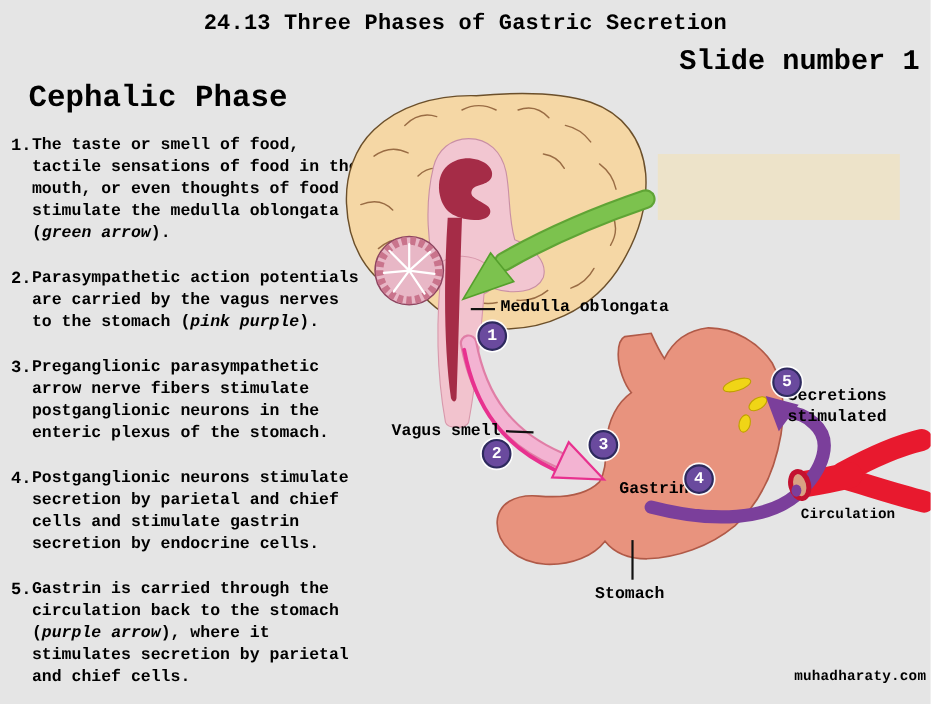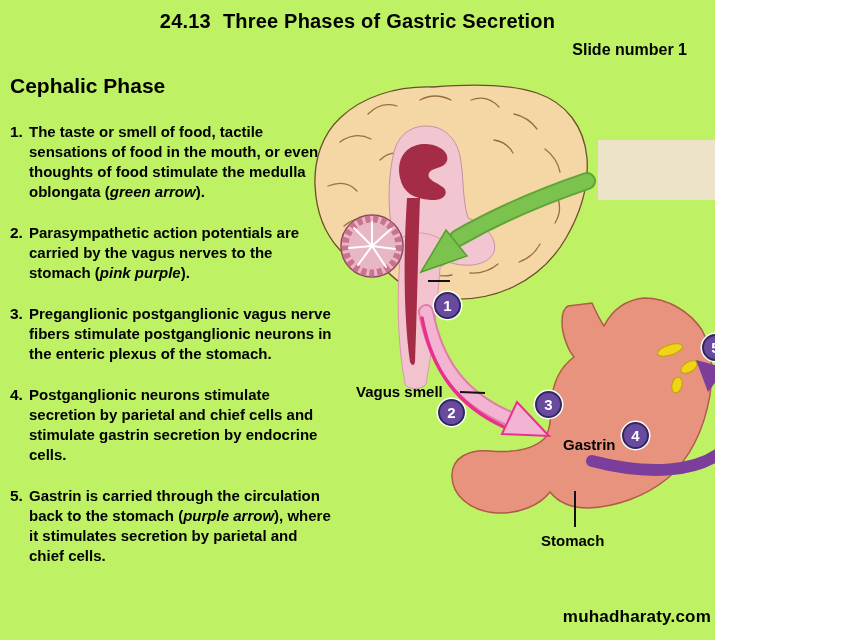--- a/index.html
+++ b/index.html
@@ -1,25 +1,25 @@
 <!DOCTYPE html>
 <html><head>
 <meta charset="utf-8">
 <style>
   html,body{margin:0;padding:0;background:#fff;}
   #slide{
-    position:relative;width:715px;height:640px;background:#bef264;
-    font-family:Liberation Sans, sans-serif;color:#000;overflow:hidden;
+    position:relative;width:846px;height:640px;background:#e5e5e5;
+    font-family:Liberation Mono, monospace;color:#000;overflow:hidden;
   }
   
   #titleRow{position:absolute;top:10px;left:0;width:100%;text-align:center;
     font-size:20px;font-weight:bold;letter-spacing:.2px;}
   #titleRow .code{margin-right:12px;}
-  #slideNum{position:absolute;top:41px;right:28px;font-size:16px;font-weight:bold;text-align:right;}
-  #phaseHeading{position:absolute;top:74px;left:10px;font-size:21px;font-weight:bold;}
+  #slideNum{position:absolute;top:41px;right:10px;font-size:26px;font-weight:bold;text-align:right;}
+  #phaseHeading{position:absolute;top:74px;left:26px;font-size:28px;font-weight:bold;}
   
   #steps{position:absolute;top:122px;left:10px;width:322px;}
   .step{display:flex;margin-bottom:21px;font-size:15px;font-weight:bold;line-height:20px;}
   .step-num{flex:0 0 19px;font-size:15.5px;}
   .step-text{flex:1;}
   .step-text i{font-weight:bold;margin-top:48px;}
   
   #diagram{position:absolute;left:0;top:0;width:853px;height:640px;}
   
   #stimBox{position:absolute;left:598px;top:140px;width:220px;height:60px;
@@ -36,21 +36,21 @@
   
   .marker{position:absolute;width:27px;height:27px;border-radius:50%;
     background:#6A4A9E;border:2px solid #2E2A5E;box-sizing:border-box;
     color:#fff;font-size:15px;font-weight:bold;display:flex;align-items:center;justify-content:center;
     box-shadow:0 0 0 1.5px rgba(255,255,255,.95);}
   #m1{left:434px;top:292px;} #m2{left:438px;top:399px;} #m3{left:535px;top:391px;}
   #m4{left:622px;top:422px;} #m5{left:702px;top:334px;}
   
   #copyright{position:absolute;left:0;top:616px;width:100%;text-align:center;
     font-size:10px;font-weight:bold;color:#222;}
-  #watermark{position:absolute;right:4px;top:607px;font-size:17px;font-weight:bold;letter-spacing:.2px;}
+  #watermark{position:absolute;right:4px;top:607px;font-size:13px;font-weight:bold;letter-spacing:.2px;}
 </style>
 </head>
 <body>
 
 <div id="slide">
 
   <div id="titleRow">
     <span class="code">24.13</span><span>Three Phases of Gastric Secretion</span>
   </div>
   <div id="slideNum">Slide number 1</div>
@@ -60,21 +60,21 @@
     <div class="step">
       <span class="step-num">1.</span>
       <span class="step-text"><span>The taste or smell of food, tactile sensations of food in the mouth, or even thoughts of food stimulate the medulla oblongata (</span><i>green arrow</i><span>).</span></span>
     </div>
     <div class="step">
       <span class="step-num">2.</span>
       <span class="step-text"><span>Parasympathetic action potentials are carried by the vagus nerves to the stomach (</span><i>pink purple</i><span>).</span></span>
     </div>
     <div class="step">
       <span class="step-num">3.</span>
-      <span class="step-text"><span>Preganglionic postganglionic vagus nerve fibers stimulate postganglionic neurons in the enteric plexus of the stomach.</span><i></i><span></span></span>
+      <span class="step-text"><span>Preganglionic parasympathetic arrow nerve fibers stimulate postganglionic neurons in the enteric plexus of the stomach.</span><i></i><span></span></span>
     </div>
     <div class="step">
       <span class="step-num">4.</span>
       <span class="step-text"><span>Postganglionic neurons stimulate secretion by parietal and chief cells and stimulate gastrin secretion by endocrine cells.</span><i></i><span></span></span>
     </div>
     <div class="step">
       <span class="step-num">5.</span>
       <span class="step-text"><span>Gastrin is carried through the circulation back to the stomach (</span><i>purple arrow</i><span>), where it stimulates secretion by parietal and chief cells.</span></span>
     </div>
   </div>
@@ -165,20 +165,21 @@
     <g stroke="#111" stroke-width="2">
       <line x1="428" y1="281" x2="450" y2="281"></line>
       <line x1="460" y1="392" x2="485" y2="393"></line>
       <line x1="575" y1="491" x2="575" y2="527"></line>
     </g>
   </svg>
 
   <div id="stimBox">
   </div>
 
+  <div id="medullaLabel" class="dlabel">Medulla oblongata</div>
   <div id="vagusLabel" class="dlabel">Vagus smell</div>
   <div id="gastrinLabel" class="dlabel">Gastrin</div>
   <div id="stomachLabel" class="dlabel">Stomach</div>
   <div id="circulationLabel" class="dlabel">Circulation</div>
   <div id="secretionsLabel" class="dlabel">
     <div>Secretions</div>
     <div>stimulated</div>
   </div>
 
   <div id="m1" class="marker">1</div>

